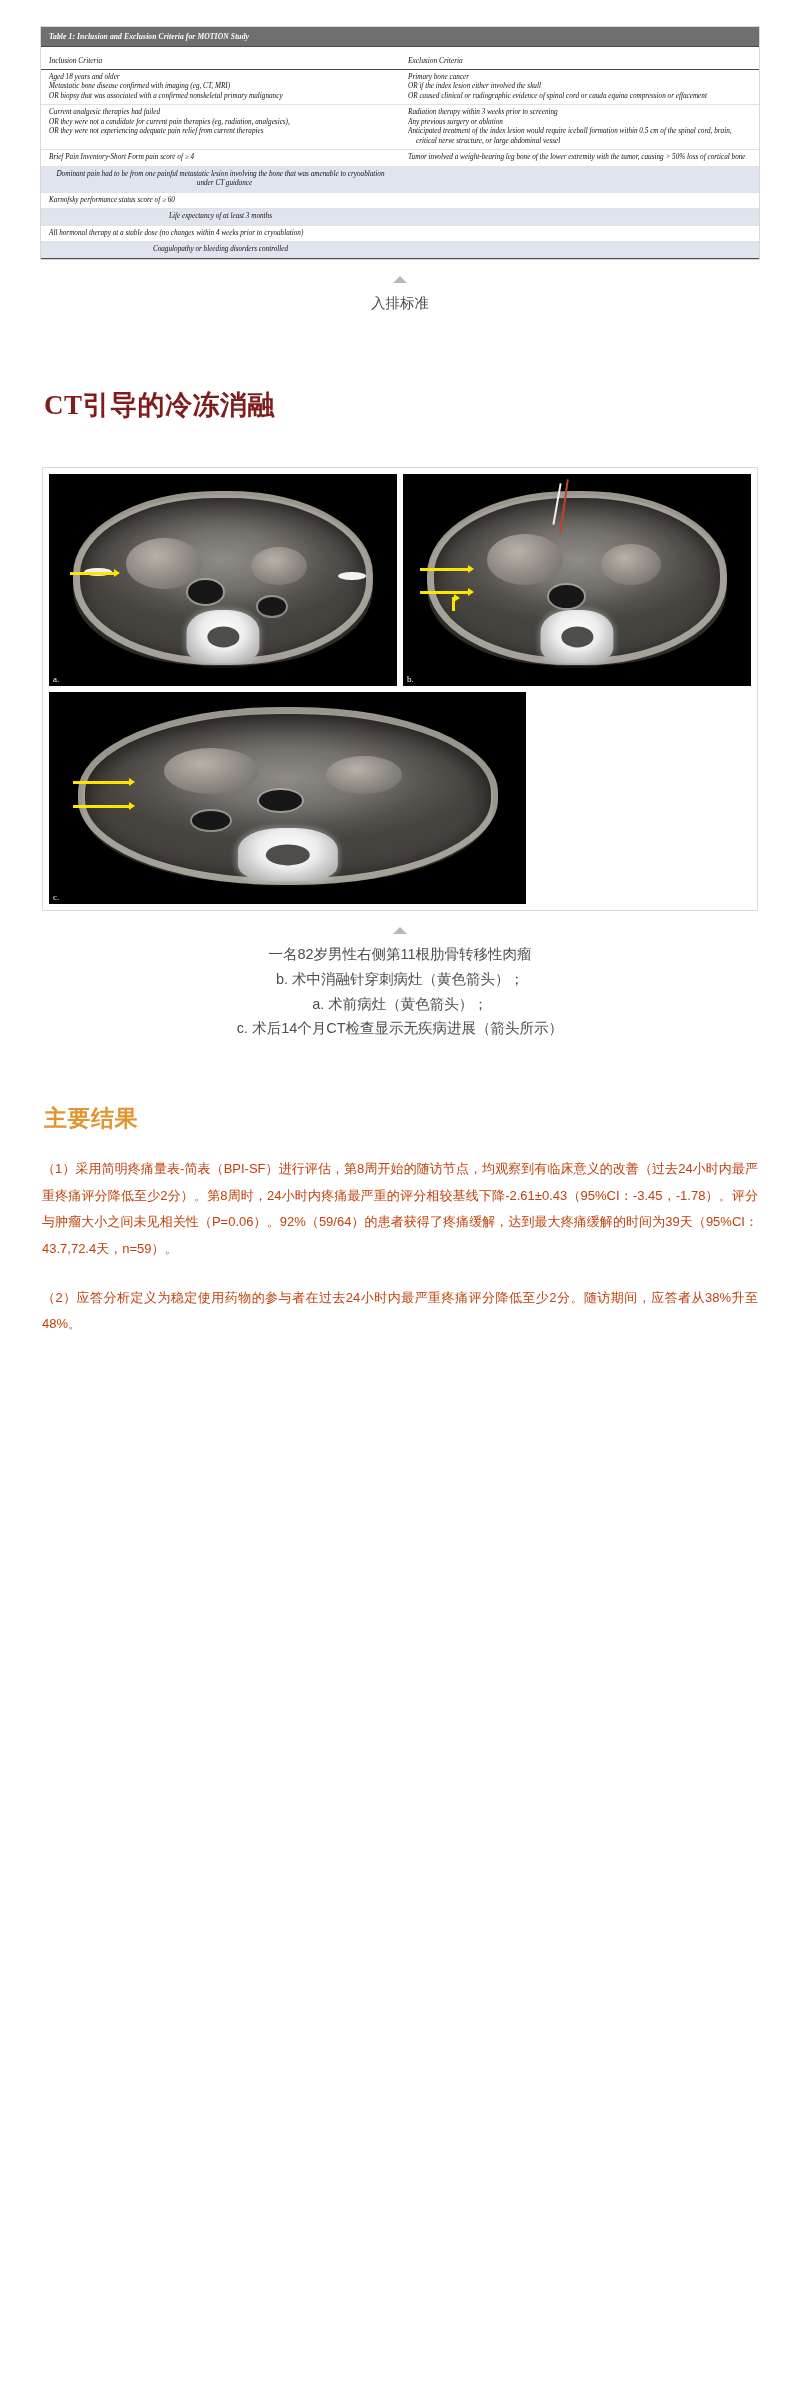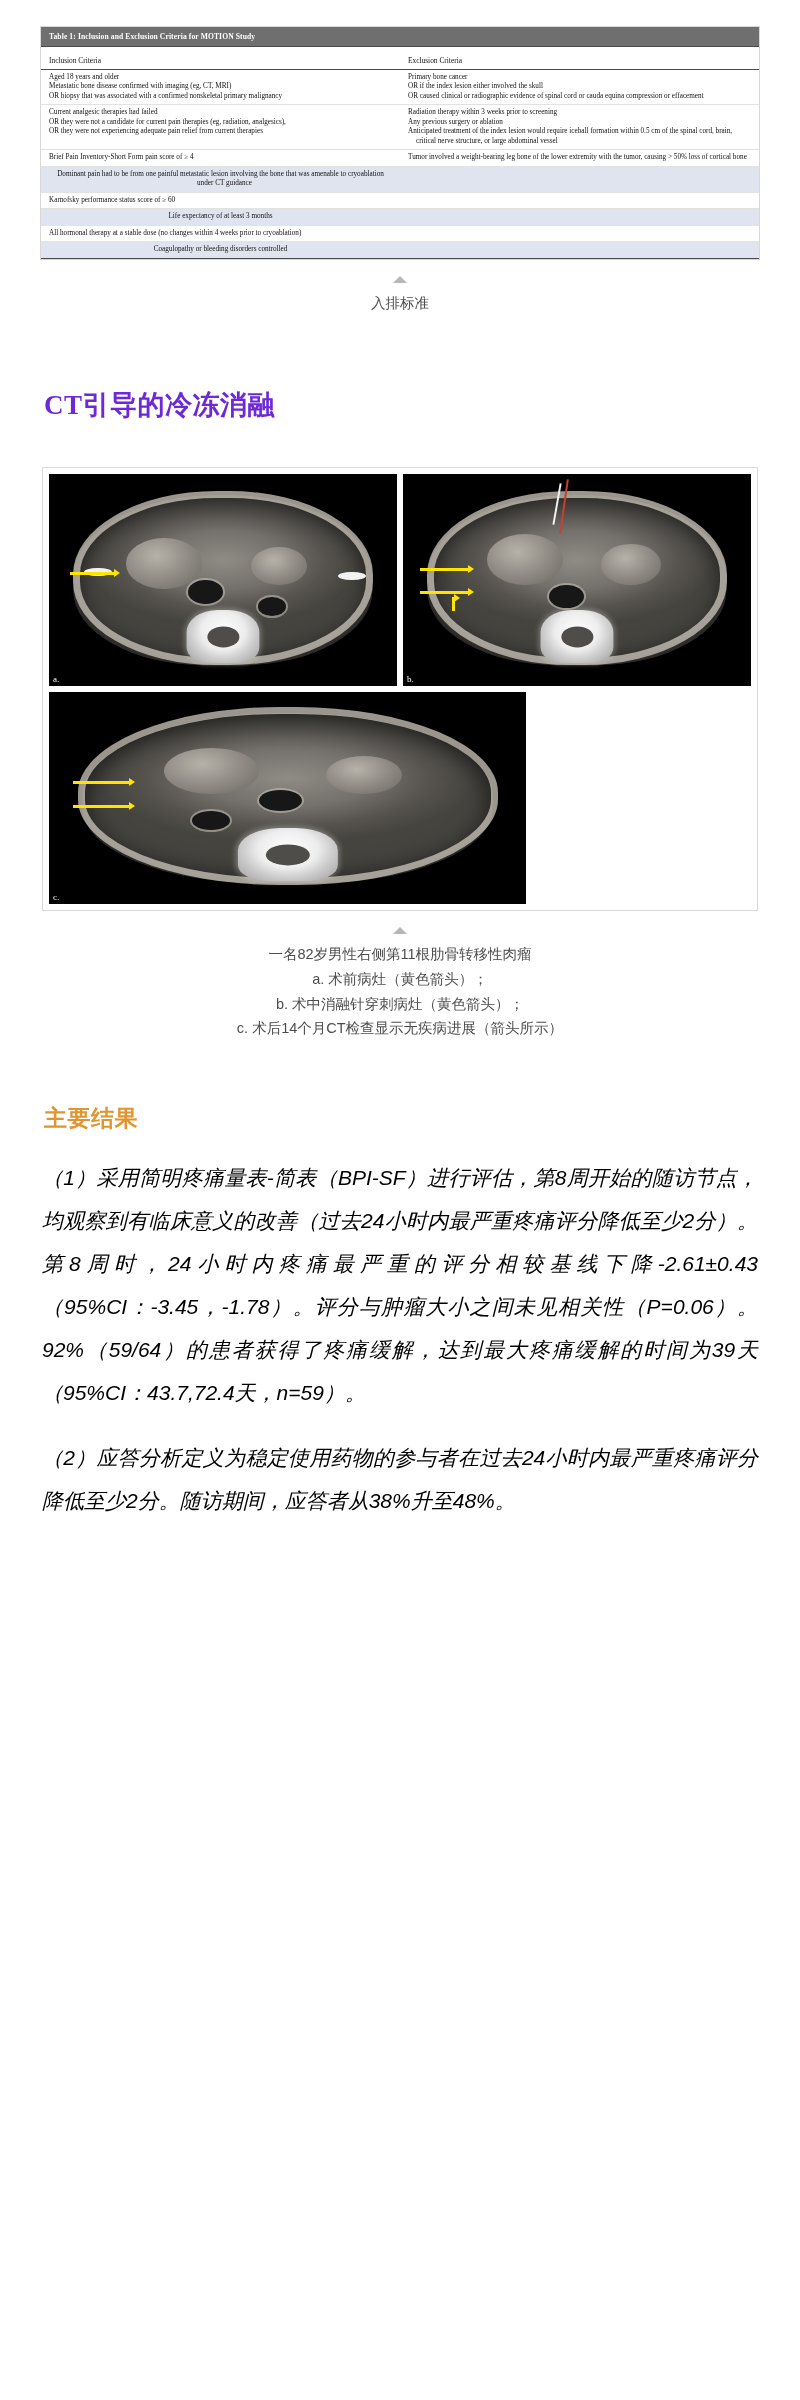--- a/index.html
+++ b/index.html
@@ -28,20 +28,21 @@
     background: #fff;
     padding: 0;
   }
   .tbl {
     width: 100%;
     border-collapse: collapse;
     font-family: "Liberation Serif", serif;
     font-size: 7.2px;
     line-height: 1.32;
     color: #111;
+    font-style: italic;
   }
   .tbl caption {
     caption-side: top;
     text-align: left;
     background: #6f6f6f;
     color: #fff;
     font-family: "Liberation Serif", serif;
     font-weight: bold;
     font-size: 7.6px;
     padding: 5px 8px 4px 8px;
@@ -80,21 +81,21 @@
     font-size: 14.5px;
     color: #4d4d4d;
     line-height: 1.7;
   }
 
   
   h2.sec-title {
     font-family: "Liberation Serif", serif;
     font-weight: bold;
     font-size: 27px;
-    color: #6d28d9;
+    color: #7f1d1d;
     margin: 72px 0 0 44px;
     letter-spacing: .5px;
   }
 
   
   .ct-figure {
     margin: 44px 42px 0 42px;
     border: 1px solid #d9d9d9;
     background: #fff;
     padding: 6px;
@@ -207,26 +208,25 @@
   }
   h4.sub-title {
     color: #e0952f;
     font-size: 20px;
     font-weight: bold;
     margin: 34px 0 0 44px;
     letter-spacing: .5px;
   }
   p.para {
     margin: 22px 42px 0 42px;
-    font-size: 21px;
+    font-size: 13px;
     line-height: 2.05;
-    color: #000000;
+    color: #c2410c;
     text-align: justify;
     text-indent: 0;
-    font-style: italic;
   }
 </style>
 </head>
 <body>
 
 <div class="page">
 
   <div class="table-figure">
     <table class="tbl">
       <caption>Table 1: Inclusion and Exclusion Criteria for MOTION Study</caption>
@@ -365,22 +365,22 @@
         <div class="arrow-y" style="left:5%;top:53%;width:12%;"></div>
         <span class="ct-label">c.</span>
       </div>
       <div class="ct-pane spacer"></div>
     </div>
   </div>
 
   <div class="caret"></div>
   <div class="fig-caption">
     <div>一名82岁男性右侧第11根肋骨转移性肉瘤</div>
+    <div>b. 术中消融针穿刺病灶（黄色箭头）；</div>
     <div>a. 术前病灶（黄色箭头）；</div>
-    <div>b. 术中消融针穿刺病灶（黄色箭头）；</div>
     <div>c. 术后14个月CT检查显示无疾病进展（箭头所示）</div>
   </div>
 
   <h3 class="res-title">主要结果</h3>
   <p class="para">（1）采用简明疼痛量表-简表（BPI-SF）进行评估，第8周开始的随访节点，均观察到有临床意义的改善（过去24小时内最严重疼痛评分降低至少2分）。第8周时，24小时内疼痛最严重的评分相较基线下降-2.61±0.43（95%CI：-3.45，-1.78）。评分与肿瘤大小之间未见相关性（P=0.06）。92%（59/64）的患者获得了疼痛缓解，达到最大疼痛缓解的时间为39天（95%CI：43.7,72.4天，n=59）。</p>
   <p class="para">（2）应答分析定义为稳定使用药物的参与者在过去24小时内最严重疼痛评分降低至少2分。随访期间，应答者从38%升至48%。</p>
 
 </div>
 
 </body></html>

